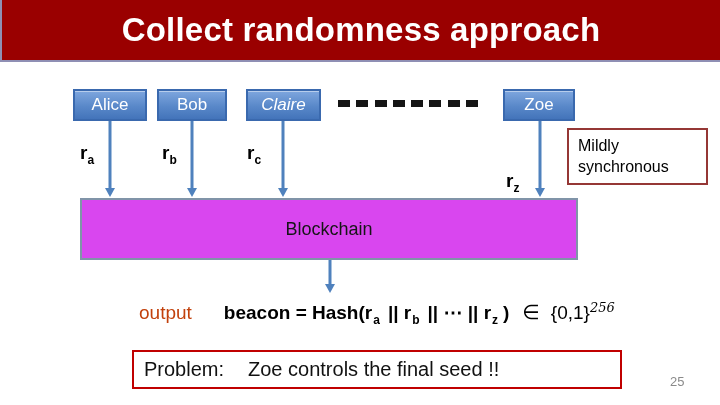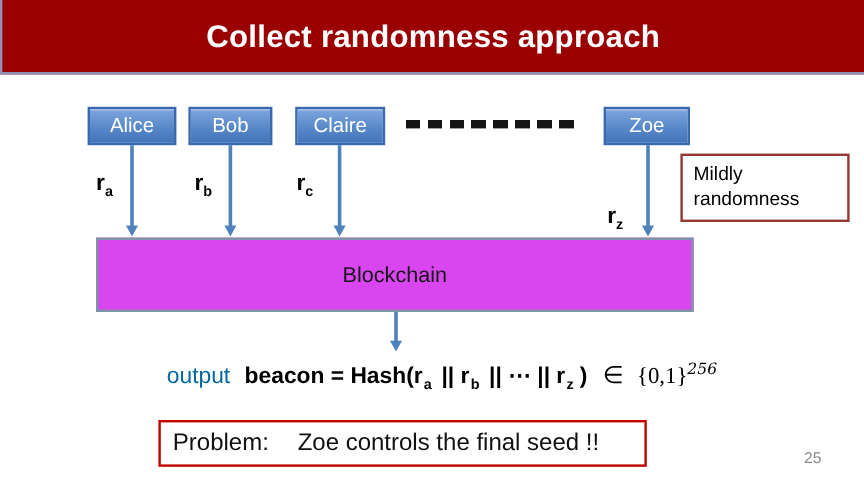--- a/index.html
+++ b/index.html
@@ -8,33 +8,33 @@
     font-family:"Liberation Sans", sans-serif; overflow:hidden;
   }
 
   
   .title-bar {
     position:absolute; left:0; top:0; width:720px; height:62px;
     background:#9a0000; box-sizing:border-box;
     border-left:2px solid #8f8fb4; border-bottom:2px solid #8f8fb4;
     display:flex; align-items:center; justify-content:center;
   }
-  .title-text { color:#ffffff; font-size:26px; font-weight:bold; letter-spacing:.2px; }
+  .title-text { color:#ffffff; font-size:33px; font-weight:bold; letter-spacing:.2px; }
 
   
   .party {
     position:absolute; top:89px; height:32px; box-sizing:border-box;
     background:linear-gradient(180deg,#7ea6de 0%, #5988c9 55%, #4374ba 100%);
     border:2px solid #3a69ae; box-shadow:inset 0 1px 0 rgba(255,255,255,.45);
     color:#ffffff; font-size:17px;
     display:flex; align-items:center; justify-content:center;
   }
   .p0 { left:73px;  width:74px; }
   .p1 { left:157px; width:70px; }
-  .p2 { left:246px; width:75px; }
+  .p2 { left:246px; width:75px;font-style:italic; }
   .p3 { left:503px; width:72px; }
 
   
   .dashes {
     position:absolute; left:338px; top:100px; width:146px; height:7px;
     background:repeating-linear-gradient(90deg,#151515 0 12px, transparent 12px 18.3px);
   }
 
   
   .arrow { position:absolute; width:11px; }
@@ -70,32 +70,32 @@
     box-sizing:border-box; background:#d946ef; border:2px solid #8094a8;
     display:flex; align-items:center; justify-content:center;
     font-size:18px; color:#161616;
   }
 
   
   .equation {
     position:absolute; left:139px; top:300px; white-space:nowrap;
     font-size:19px; color:#000;
   }
-  .eq-output { color:#0369a1; margin-right:12px; }
+  .eq-output { color:#c2410c; margin-right:32px; }
   .eq-bold { font-weight:bold; }
   .gap { margin-left:8px; }
   .eq-sub { font-weight:bold; font-size:12px; vertical-align:-5px; margin-left:1px; }
   .eq-close { margin-left:5px; }
   .eq-in { margin-left:13px; margin-right:11px; font-size:20px; }
-  .eq-set { font-family:Liberation Serif, serif; font-size:19px; }
+  .eq-set { font-family:Liberation Sans, sans-serif; font-size:19px; }
   .eq-sup { font-family:"DejaVu Serif", serif; font-size:13px; vertical-align:7px;font-style:italic; }
 
   
   .problem-box {
-    position:absolute; left:132px; top:350px; width:407px; height:39px;
+    position:absolute; left:132px; top:350px; width:490px; height:39px;
     box-sizing:border-box; border:2px solid #c00000; background:#ffffff;
     display:flex; align-items:center; padding-left:10px;
     font-size:20px; color:#111;
   }
   .problem-prefix { margin-right:24px; }
 
   .page-num { position:absolute; left:670px; top:374px; font-size:13px; color:#8a8a8a; }
 </style>
 </head>
 <body>
@@ -137,21 +137,21 @@
       <div class="stem"></div>
       <div class="head"></div>
     </div>
 
   <div class="r-label r0"><span>r</span><span class="sub">a</span></div>
   <div class="r-label r1"><span>r</span><span class="sub">b</span></div>
   <div class="r-label r2"><span>r</span><span class="sub">c</span></div>
   <div class="r-label r3"><span>r</span><span class="sub">z</span></div>
 
   <div class="note-box">
-    <span>Mildly randomness</span>
+    <span>Mildly synchronous</span>
   </div>
 
   <div class="blockchain-box">
     <span>Blockchain</span>
   </div>
 
   <div class="arrow bc-arrow">
       <div class="stem"></div>
       <div class="head"></div>
     </div>

